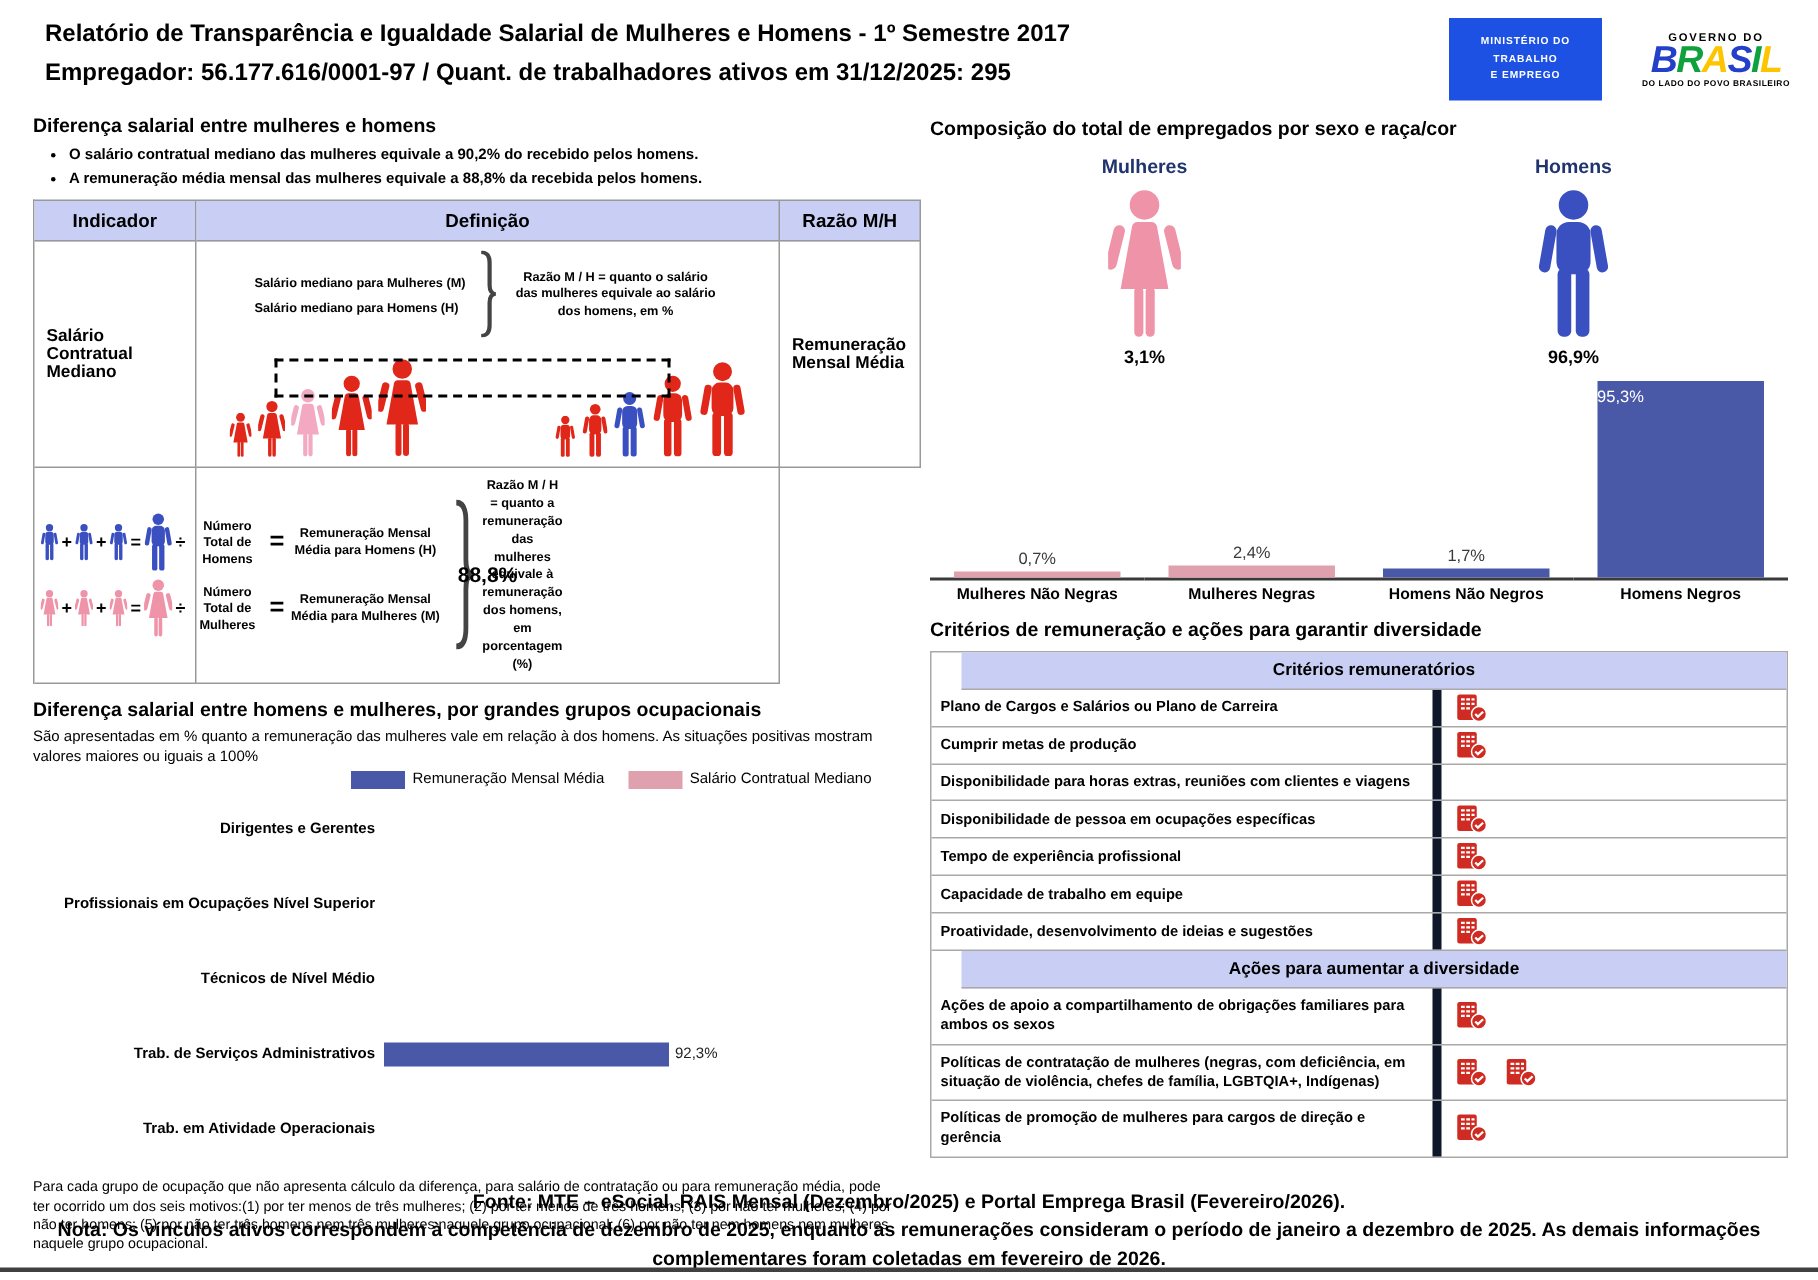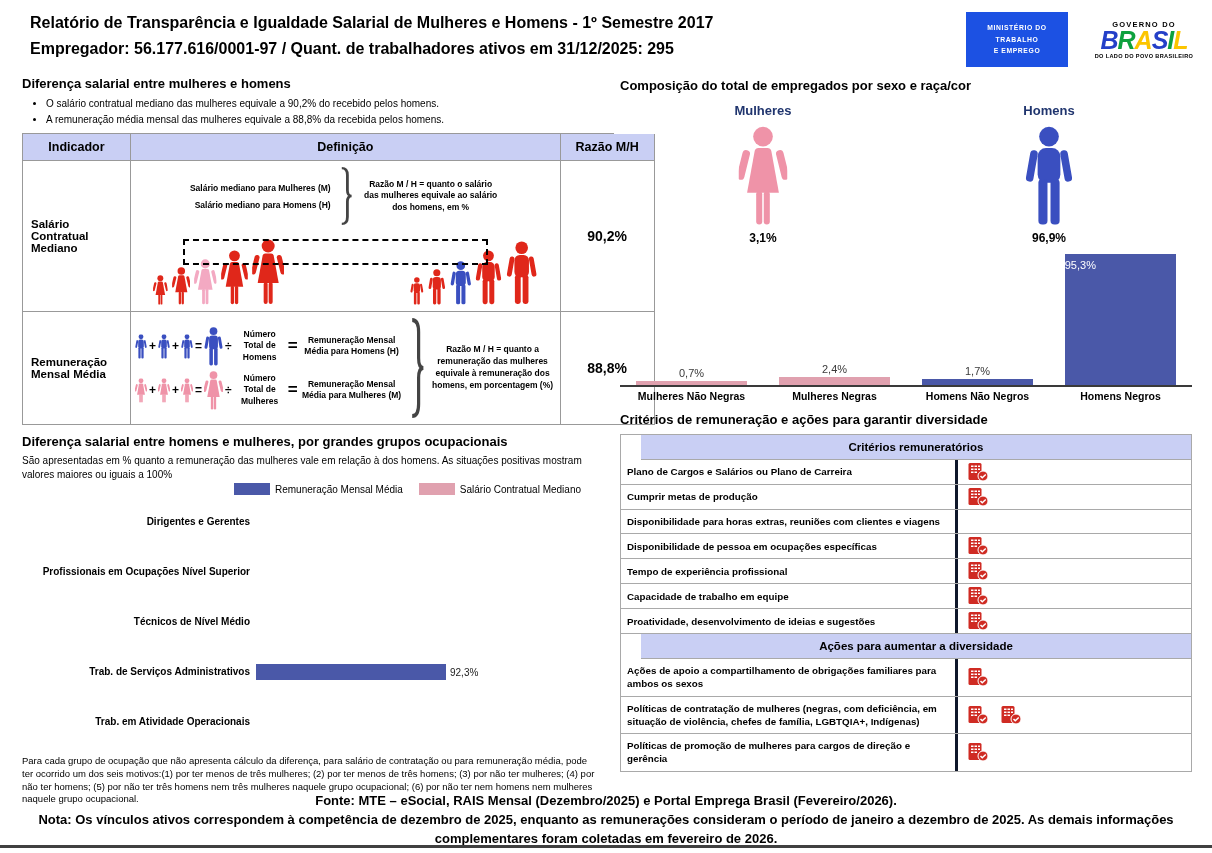--- a/index.html
+++ b/index.html
@@ -14,30 +14,30 @@
   .gov-logo{width:116px;height:55px;background:#fff;display:flex;flex-direction:column;align-items:center;justify-content:center;}
   .gov-top{font-size:7.5px;font-weight:bold;letter-spacing:1.2px;}
   .gov-name{font-size:25px;font-weight:bold;font-style:italic;letter-spacing:-1px;line-height:.95;}
   .gov-tag{font-size:5.6px;font-weight:bold;letter-spacing:.35px;margin-top:1px;}
   
   .col-left{position:absolute;left:22px;top:76px;width:592px;}
   .col-right{position:absolute;left:620px;top:78px;width:572px;}
   .sec-h{font-size:13px;font-weight:bold;margin:0;}
   
   .bullets{margin:7px 0 8px 24px;padding:0;font-size:10px;}
-  .bullets li{margin:5px 0;}
+  .bullets li{margin:5px 0;font-weight:bold;}
   
   .gap-table{display:grid;grid-template-columns:108px 1fr 94px;border-left:1px solid #999;border-top:1px solid #999;margin-top:2px;}
   .gcell{border-right:1px solid #999;border-bottom:1px solid #999;}
   .ghead{background:#c9cff4;font-weight:bold;font-size:12.5px;text-align:center;padding:6px 2px;}
   .ind-cell{font-weight:bold;font-size:11.5px;padding:6px 8px;display:flex;align-items:center;}
   .ratio-cell{font-weight:bold;font-size:14px;display:flex;align-items:center;justify-content:center;}
   .def1{padding:6px 8px 6px;}
   .def1-top{display:flex;align-items:center;justify-content:center;gap:8px;}
-  .def1-labels{font-size:8.5px;font-weight:bold;text-align:right;}
+  .def1-labels{font-size:8.5px;font-weight:bold;text-align:left;}
   .def1-labels div{margin:7px 0;}
   .brace{flex:none;}
   .def1-note{width:140px;font-size:8.5px;font-weight:bold;text-align:center;line-height:1.35;}
   .figures{position:relative;height:76px;margin-top:4px;display:flex;justify-content:space-between;align-items:flex-end;padding:0 14px;}
   .fig-group{display:flex;align-items:flex-end;gap:4px;}
   .dashed-box{position:absolute;left:44px;right:64px;top:10px;height:22px;border:2px dashed #000;}
   .def2{display:flex;align-items:center;gap:5px;padding:6px 4px;}
   .formula{display:flex;align-items:center;gap:2px;margin:5px 0;}
   .sign{font-size:12px;font-weight:bold;}
   .sign.big{font-size:17px;}
@@ -69,21 +69,21 @@
   .comp-val{font-size:11px;color:#3a3a3a;margin-bottom:2px;}
   .comp-bar{width:78%;position:relative;}
   .comp-bar .inside{position:absolute;top:5px;left:0;right:0;text-align:left;color:#fff;font-size:11px;}
   .comp-cat{font-size:10.5px;font-weight:bold;text-align:center;margin-top:3px;}
   
   .crit-title{margin-top:10px;}
   .crit-table{border:1px solid #a9a9a9;margin-top:7px;}
   .crit-header{background:#c9cff4;text-align:center;font-weight:bold;font-size:11.5px;padding:6px 2px;border-bottom:1px solid #a9a9a9;margin-left:20px;}
   .crit-row{display:flex;border-bottom:1px solid #a9a9a9;align-items:stretch;}
   .crit-row:last-child{border-bottom:none;}
-  .crit-label{width:322px;flex:none;border-right:3px solid #0f172a;font-weight:bold;font-size:9.8px;
+  .crit-label{width:322px;flex:none;border-right:6px solid #0f172a;font-weight:bold;font-size:9.8px;
               padding:5px 6px;display:flex;align-items:center;line-height:1.35;}
   .crit-icons{flex:1;display:flex;align-items:center;gap:9px;padding:2px 8px;}
   .bcheck{width:24px;height:20px;}
   
   .footer{position:absolute;left:0;right:0;top:792px;text-align:center;font-weight:bold;font-size:13px;line-height:1.45;}
   .footer .nota{max-width:1160px;margin:0 auto;}
   .bottom-bar{position:absolute;left:0;right:0;top:845px;height:3px;background:#404040;}
   .hidden-defs{position:absolute;width:0;height:0;overflow:hidden;}
 </style>
 </head>
@@ -199,21 +199,20 @@
               </svg>
               <svg viewBox="0 0 64 132" style="width: 26.95px; height: 55px; fill: rgb(224, 39, 26);">
                 <use href="#man"></use>
               </svg>
               <svg viewBox="0 0 64 132" style="width: 31.36px; height: 64px; fill: rgb(224, 39, 26);">
                 <use href="#man"></use>
               </svg>
             </div>
         </div>
       </div>
-      <div class="gcell ratio-cell">90,2%</div>
 
       <div class="gcell ind-cell">Remuneração Mensal Média</div>
       <div class="gcell def2">
         <div>
           <div class="formula" id="formula-men">
               <svg viewBox="0 0 64 132" style="width: 12px; height: 25px; fill: rgb(58, 79, 192);">
                 <use href="#man"></use>
               </svg>
               <span class="sign">+</span>
               <svg viewBox="0 0 64 132" style="width: 12px; height: 25px; fill: rgb(58, 79, 192);">

